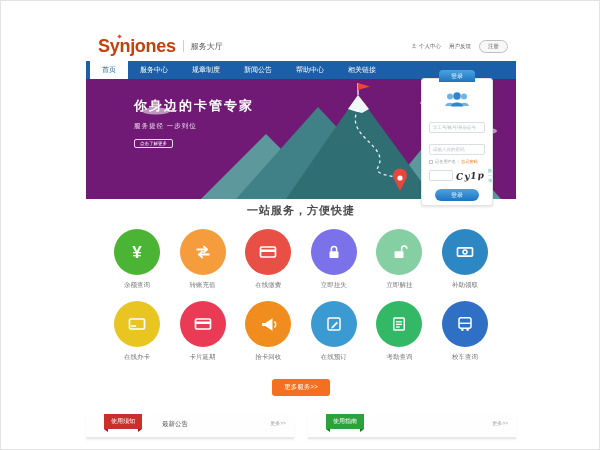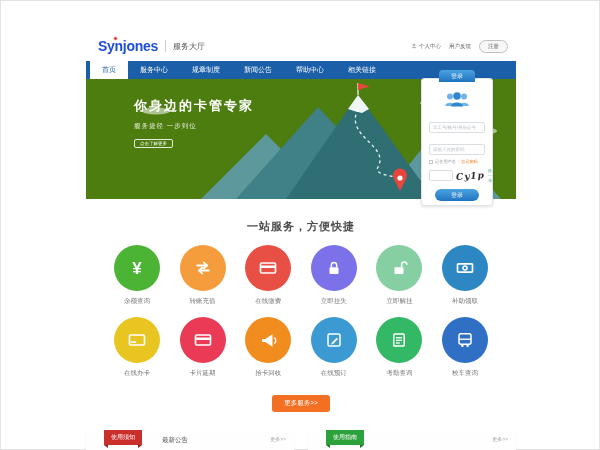--- a/index.html
+++ b/index.html
@@ -3,36 +3,36 @@
 <meta charset="utf-8">
 <style>
   * { margin:0; padding:0; box-sizing:border-box; }
   html,body { width:600px; height:450px; background:#fff; font-family:"Liberation Sans", sans-serif; overflow:hidden; }
   .canvas { position:relative; width:600px; height:450px; background:#fff; border:1px solid #e3e3e3; }
   .site { position:absolute; left:85px; top:30px; width:430px; }
 
   
   .hdr { height:30px; display:flex; align-items:center; justify-content:space-between; padding:0 8px 0 12px; background:#fff; }
   .brand { display:flex; align-items:center; }
-  .logo { font-size:14px; font-weight:bold; color:#1d4ed8; letter-spacing:-0.3px; }
+  .logo { font-size:18px; font-weight:bold; color:#c2410c; letter-spacing:-0.3px; }
   .logo .y { position:relative; }
   .logo .y::after { content:""; position:absolute; top:-1px; right:-2px; width:3px; height:3px; background:#e8453c; transform:rotate(45deg); }
   .brand-sep { width:1px; height:12px; background:#ccc; margin:0 7px; }
   .brand-sub { font-size:8px; color:#555; }
   .hdr-right { display:flex; align-items:center; gap:8px; }
   .hdr-link { font-size:5.5px; color:#666; display:flex; align-items:center; gap:2px; cursor:pointer; }
   .btn-register { font-size:5.5px; color:#666; border:1px solid #bfbfbf; border-radius:7px; background:#f7f7f7; padding:2px 8px; cursor:pointer; }
 
   
   .nav { height:18px; background:#1a5fa8; display:flex; align-items:stretch; padding-left:4px; }
   .nav-item { font-size:7px; color:#fff; padding:0 12px; line-height:18px; cursor:pointer; }
   .nav-item.active { background:#fff; color:#1a5fa8; }
 
   
-  .hero { position:relative; height:120px; background:#4d7c0f; overflow:hidden; }
+  .hero { position:relative; height:120px; background:#701a75; overflow:hidden; }
   .hero-copy { position:absolute; left:48px; top:18px; z-index:3; }
   .hero-title { font-size:13px; font-weight:bold; color:#fff; letter-spacing:2px; }
   .hero-sub { font-size:6.5px; color:rgba(255,255,255,.9); margin-top:7px; letter-spacing:1px; }
   .hero-cta { display:inline-block; margin-top:6px; font-size:4.5px; color:#fff; border:1px solid rgba(255,255,255,.85); border-radius:2px; padding:1px 5px; cursor:pointer; }
   .hero-art { position:absolute; left:0; bottom:0; width:430px; height:120px; z-index:1; }
 
   
   .login { position:absolute; left:335px; top:47px; width:72px; height:128px; background:#fff; border:1px solid #dfe5e9; border-radius:3px; box-shadow:0 1px 3px rgba(0,0,0,.12); z-index:5; padding:12px 7px 6px; }
   .login-tab { position:absolute; left:50%; transform:translateX(-50%); top:-9px; width:36px; height:12px; border-radius:4px 4px 0 0; background:linear-gradient(#4aa3e0,#1f74c0); color:#fff; font-size:6px; text-align:center; line-height:12px; cursor:pointer; }
   .login-users { text-align:center; margin:1px 0 4px; }
@@ -42,21 +42,21 @@
   .cbx { width:4px; height:4px; border:1px solid #c3c9cd; background:#fff; display:inline-block; }
   .forgot { color:#f07a20; cursor:pointer; }
   .bar { color:#ddd; }
   .cap-row { display:flex; align-items:center; gap:3px; margin-bottom:6px; }
   .cap-row input { width:24px; margin:0; }
   .cap-img { font-family:"DejaVu Serif", serif; font-style:italic; font-weight:bold; font-size:9px; color:#2b2b2b; transform:rotate(-4deg); letter-spacing:1px; }
   .cap-refresh { font-size:4.2px; color:#45b3a2; cursor:pointer; }
   .btn-login { display:block; width:44px; height:12px; margin:0 auto; border:none; border-radius:6px; background:linear-gradient(#4aa3e0,#1f74c0); color:#fff; font-size:6px; line-height:12px; text-align:center; cursor:pointer; }
 
   
-  .services { padding-top:20px; text-align:center; }
+  .services { padding-top:4px; text-align:center; }
   .sec-title { font-size:11px; font-weight:bold; color:#4a4a4a; letter-spacing:1px; }
   .svc-row { display:flex; justify-content:space-between; padding:0 26px; margin-top:11px; }
   .svc { width:50px; cursor:pointer; }
   .circle { width:46px; height:46px; border-radius:50%; margin:0 auto; display:flex; align-items:center; justify-content:center; color:#fff; }
   .glyph { font-size:17px; font-weight:bold; color:#fff; line-height:1; }
   .svc-label { font-size:6.5px; color:#777; margin-top:6px; }
   .more-wrap { margin-top:13px; }
   .btn-more { display:inline-block; background:#f36f21; color:#fff; font-size:6.5px; padding:4px 12px; border-radius:3px; border:none; cursor:pointer; }
 
   

